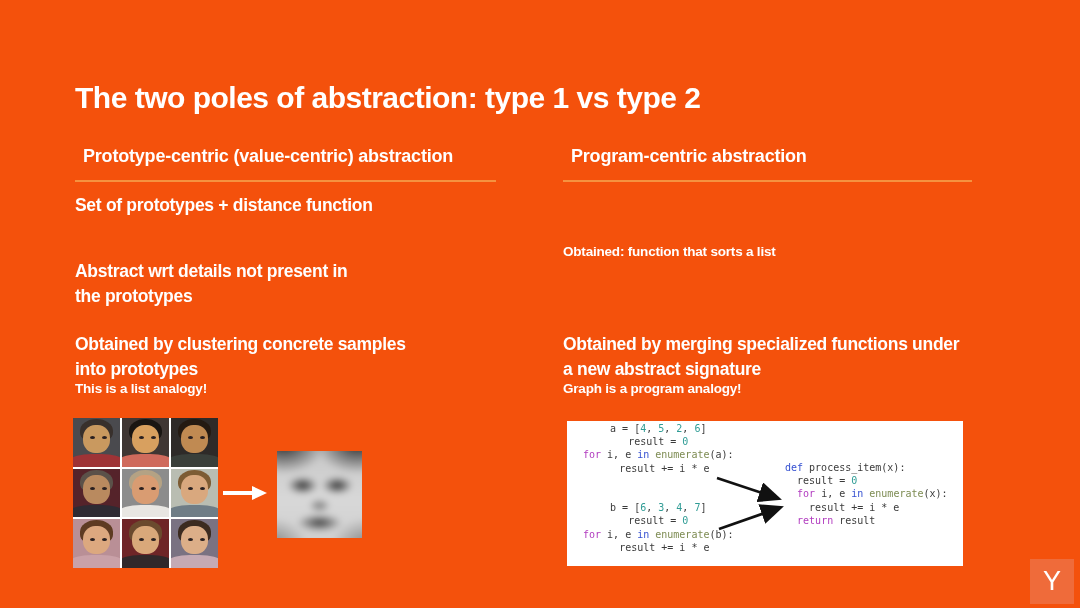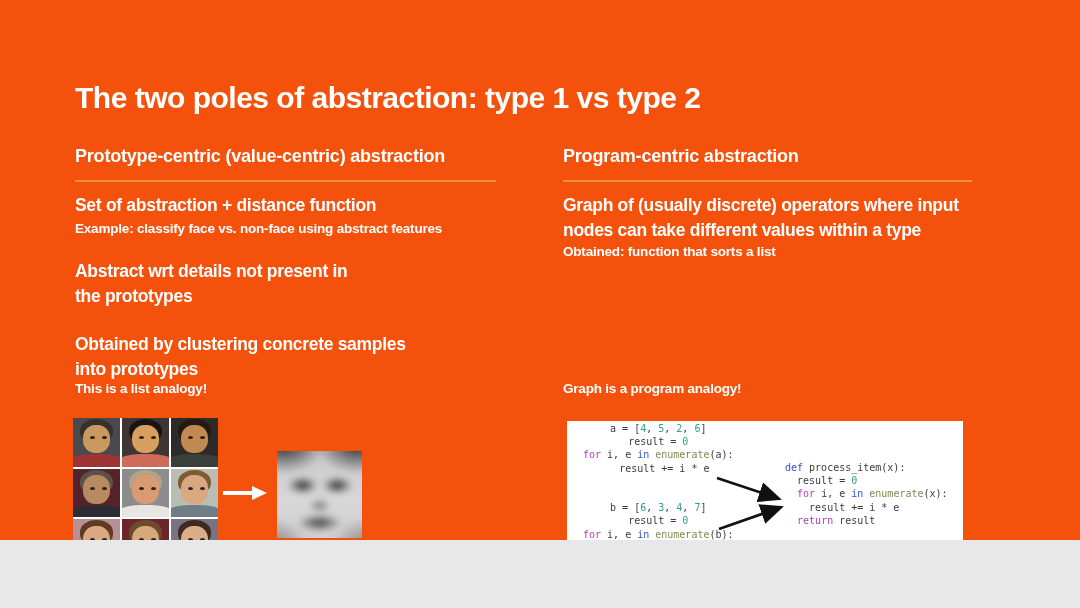--- a/index.html
+++ b/index.html
@@ -6,29 +6,29 @@
     --background:#F4510C;
     --text:#FFFFFF;
     --divider:#F59240;
     --logo-bg:#EF6B3A;
     --code-bg:#FFFFFF;
   }
   *{margin:0;padding:0;box-sizing:border-box;}
   html,body{width:1080px;height:608px;}
   body{font-family:"Liberation Sans",sans-serif;background:#e8e8e8;}
   .slide{
-    position:relative;width:1080px;height:540px;overflow:hidden;
+    position:relative;width:1080px;height:608px;overflow:hidden;
     background:var(--background);color:var(--text);
   }
   .slide-title{
     position:absolute;left:75px;top:80px;width:930px;
     font-size:30px;font-weight:bold;letter-spacing:-0.5px;line-height:36px;
   }
   .col-header{
-    position:absolute;top:146px;font-size:18px;font-weight:bold;letter-spacing:-0.2px;
+    position:absolute;top:146px;font-size:18px;font-weight:bold;letter-spacing:-0.2px;margin-left:8px;
   }
   .divider{position:absolute;top:180px;height:2px;background:var(--divider);}
   .lead{
     position:absolute;font-size:17.5px;font-weight:bold;line-height:25px;
     letter-spacing:-0.3px;white-space:pre-line;
   }
   .note{
     position:absolute;font-size:13.5px;font-weight:bold;line-height:18px;
     letter-spacing:-0.2px;white-space:pre-line;
   }
@@ -89,22 +89,21 @@
 </head>
 <body>
 
 <div class="slide">
 
   <h1 class="slide-title">The two poles of abstraction: type 1 vs type 2</h1>
 
   <h2 class="col-header" style="left:75px;">Prototype-centric (value-centric) abstraction</h2>
   <div class="divider" style="left:75px;width:421px;"></div>
 
-  <p class="lead" style="left:75px;top:193px;width:440px;">Set of abstraction + distance function</p>
-  <p class="note" style="left:75px;top:220px;width:460px;">Example: classify face vs. non-face using abstract features</p>
+  <p class="lead" style="left:75px;top:193px;width:440px;">Set of prototypes + distance function</p>
   <p class="lead" style="left:75px;top:332px;width:440px;">Obtained by clustering concrete samples
 into prototypes</p>
   <p class="lead" style="left:75px;top:259px;width:440px;">Abstract wrt details not present in
 the prototypes</p>
   <p class="note" style="left:75px;top:380px;width:440px;">This is a list analogy!</p>
 
   <div class="face-grid">
       <div class="face-tile" style="background: rgb(74, 74, 78);">
         <div class="ft-hair" style="background: rgb(56, 48, 44);"></div>
         <div class="ft-body" style="background: rgb(158, 51, 54);"></div>
@@ -166,23 +165,23 @@
     <polygon points="30,1 45,8 30,15" fill="#ffffff"></polygon>
   </svg>
 
   <div class="avg-face">
     <div class="avg-face-inner"></div>
   </div>
 
   <h2 class="col-header" style="left:563px;">Program-centric abstraction</h2>
   <div class="divider" style="left:563px;width:409px;"></div>
 
-  <p class="lead" style="left:563px;top:193px;width:480px;">Graph of (usually discrete) operators where input
-nodes can take different values within a type</p>
   <p class="note" style="left:563px;top:243px;width:460px;">Obtained: function that sorts a list</p>
+  <p class="lead" style="left:563px;top:332px;width:480px;">Obtained by merging specialized functions under
+a new abstract signature</p>
   <p class="note" style="left:563px;top:380px;width:460px;">Graph is a program analogy!</p>
 
   <div class="code-panel">
     <div class="code-block code-block-left"><div class="code-line"><span class="tok-p">a = [</span><span class="tok-n">4</span><span class="tok-p">, </span><span class="tok-n">5</span><span class="tok-p">, </span><span class="tok-n">2</span><span class="tok-p">, </span><span class="tok-n">6</span><span class="tok-p">]</span></div><div class="code-line"><span class="tok-p">result = </span><span class="tok-n">0</span></div><div class="code-line"><span class="tok-k">for</span><span class="tok-p"> i, e </span><span class="tok-kb">in</span><span class="tok-p"> </span><span class="tok-b">enumerate</span><span class="tok-p">(a):</span></div><div class="code-line"><span class="tok-p">  result += i * e</span></div><div class="code-line">&nbsp;</div><div class="code-line">&nbsp;</div><div class="code-line"><span class="tok-p">b = [</span><span class="tok-n">6</span><span class="tok-p">, </span><span class="tok-n">3</span><span class="tok-p">, </span><span class="tok-n">4</span><span class="tok-p">, </span><span class="tok-n">7</span><span class="tok-p">]</span></div><div class="code-line"><span class="tok-p">result = </span><span class="tok-n">0</span></div><div class="code-line"><span class="tok-k">for</span><span class="tok-p"> i, e </span><span class="tok-kb">in</span><span class="tok-p"> </span><span class="tok-b">enumerate</span><span class="tok-p">(b):</span></div><div class="code-line"><span class="tok-p">  result += i * e</span></div></div>
     <div class="code-block code-block-right"><div class="code-line"><span class="tok-kb">def</span><span class="tok-p"> process_item(x):</span></div><div class="code-line"><span class="tok-p">  result = </span><span class="tok-n">0</span></div><div class="code-line"><span class="tok-p">  </span><span class="tok-k">for</span><span class="tok-p"> i, e </span><span class="tok-kb">in</span><span class="tok-p"> </span><span class="tok-b">enumerate</span><span class="tok-p">(x):</span></div><div class="code-line"><span class="tok-p">    result += i * e</span></div><div class="code-line"><span class="tok-p">  </span><span class="tok-k">return</span><span class="tok-p"> result</span></div></div>
     <svg class="merge-arrows" viewBox="0 0 396 145">
       <defs>
         <marker id="ah" markerWidth="9" markerHeight="8" refX="7" refY="4" orient="auto">
           <polygon points="0,0 9,4 0,8" fill="#111111"></polygon>
         </marker>

